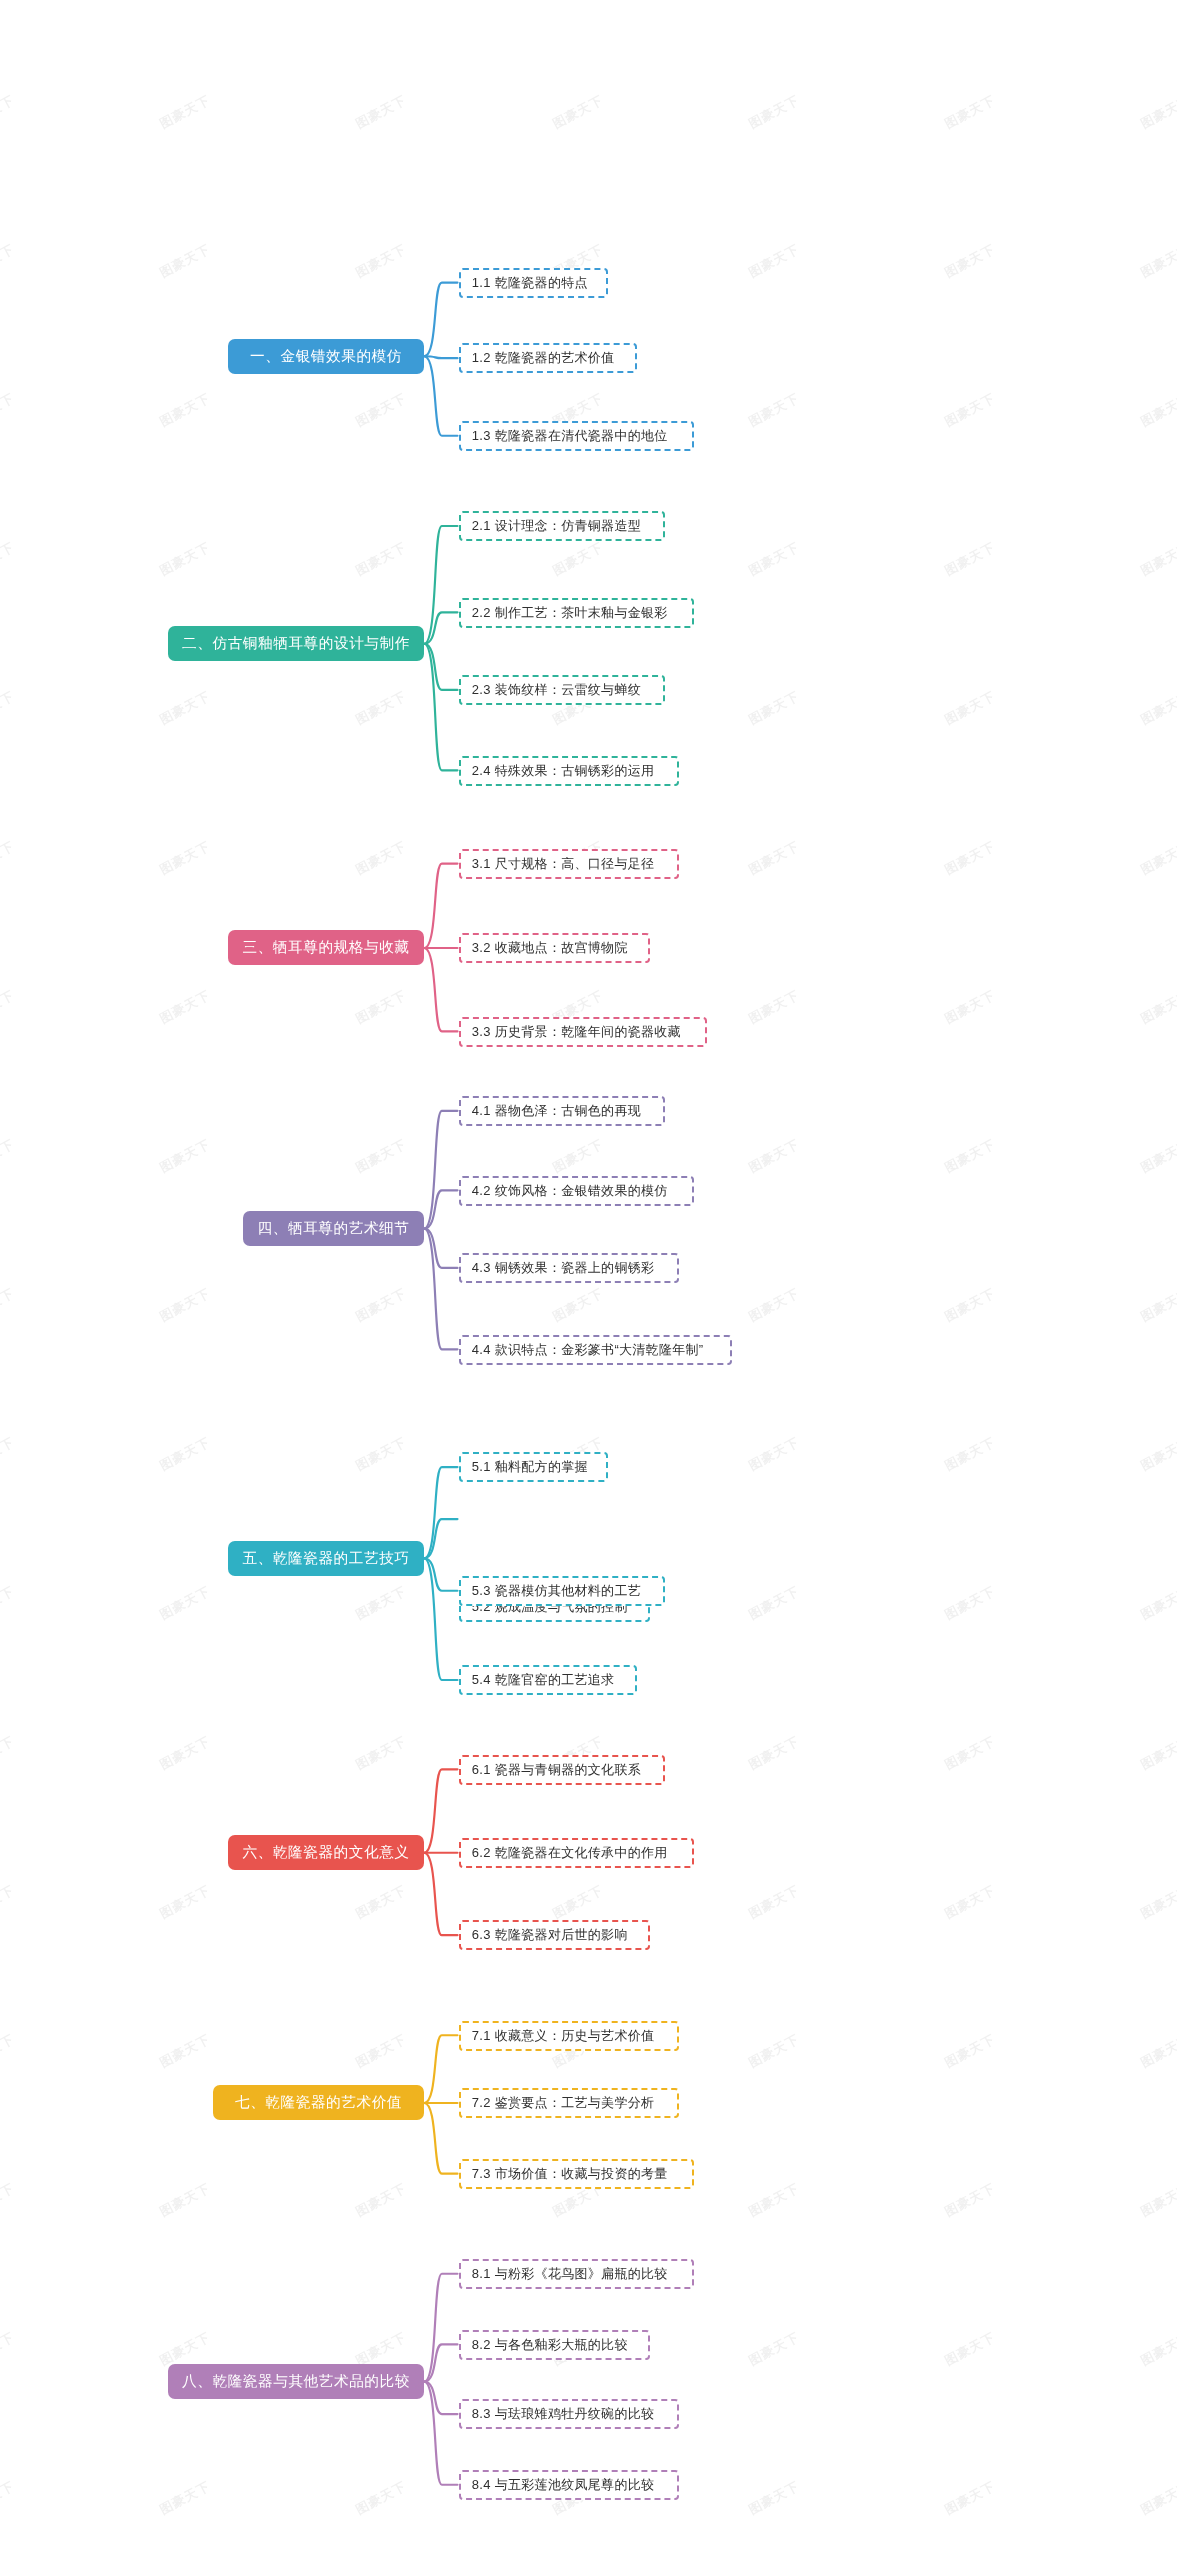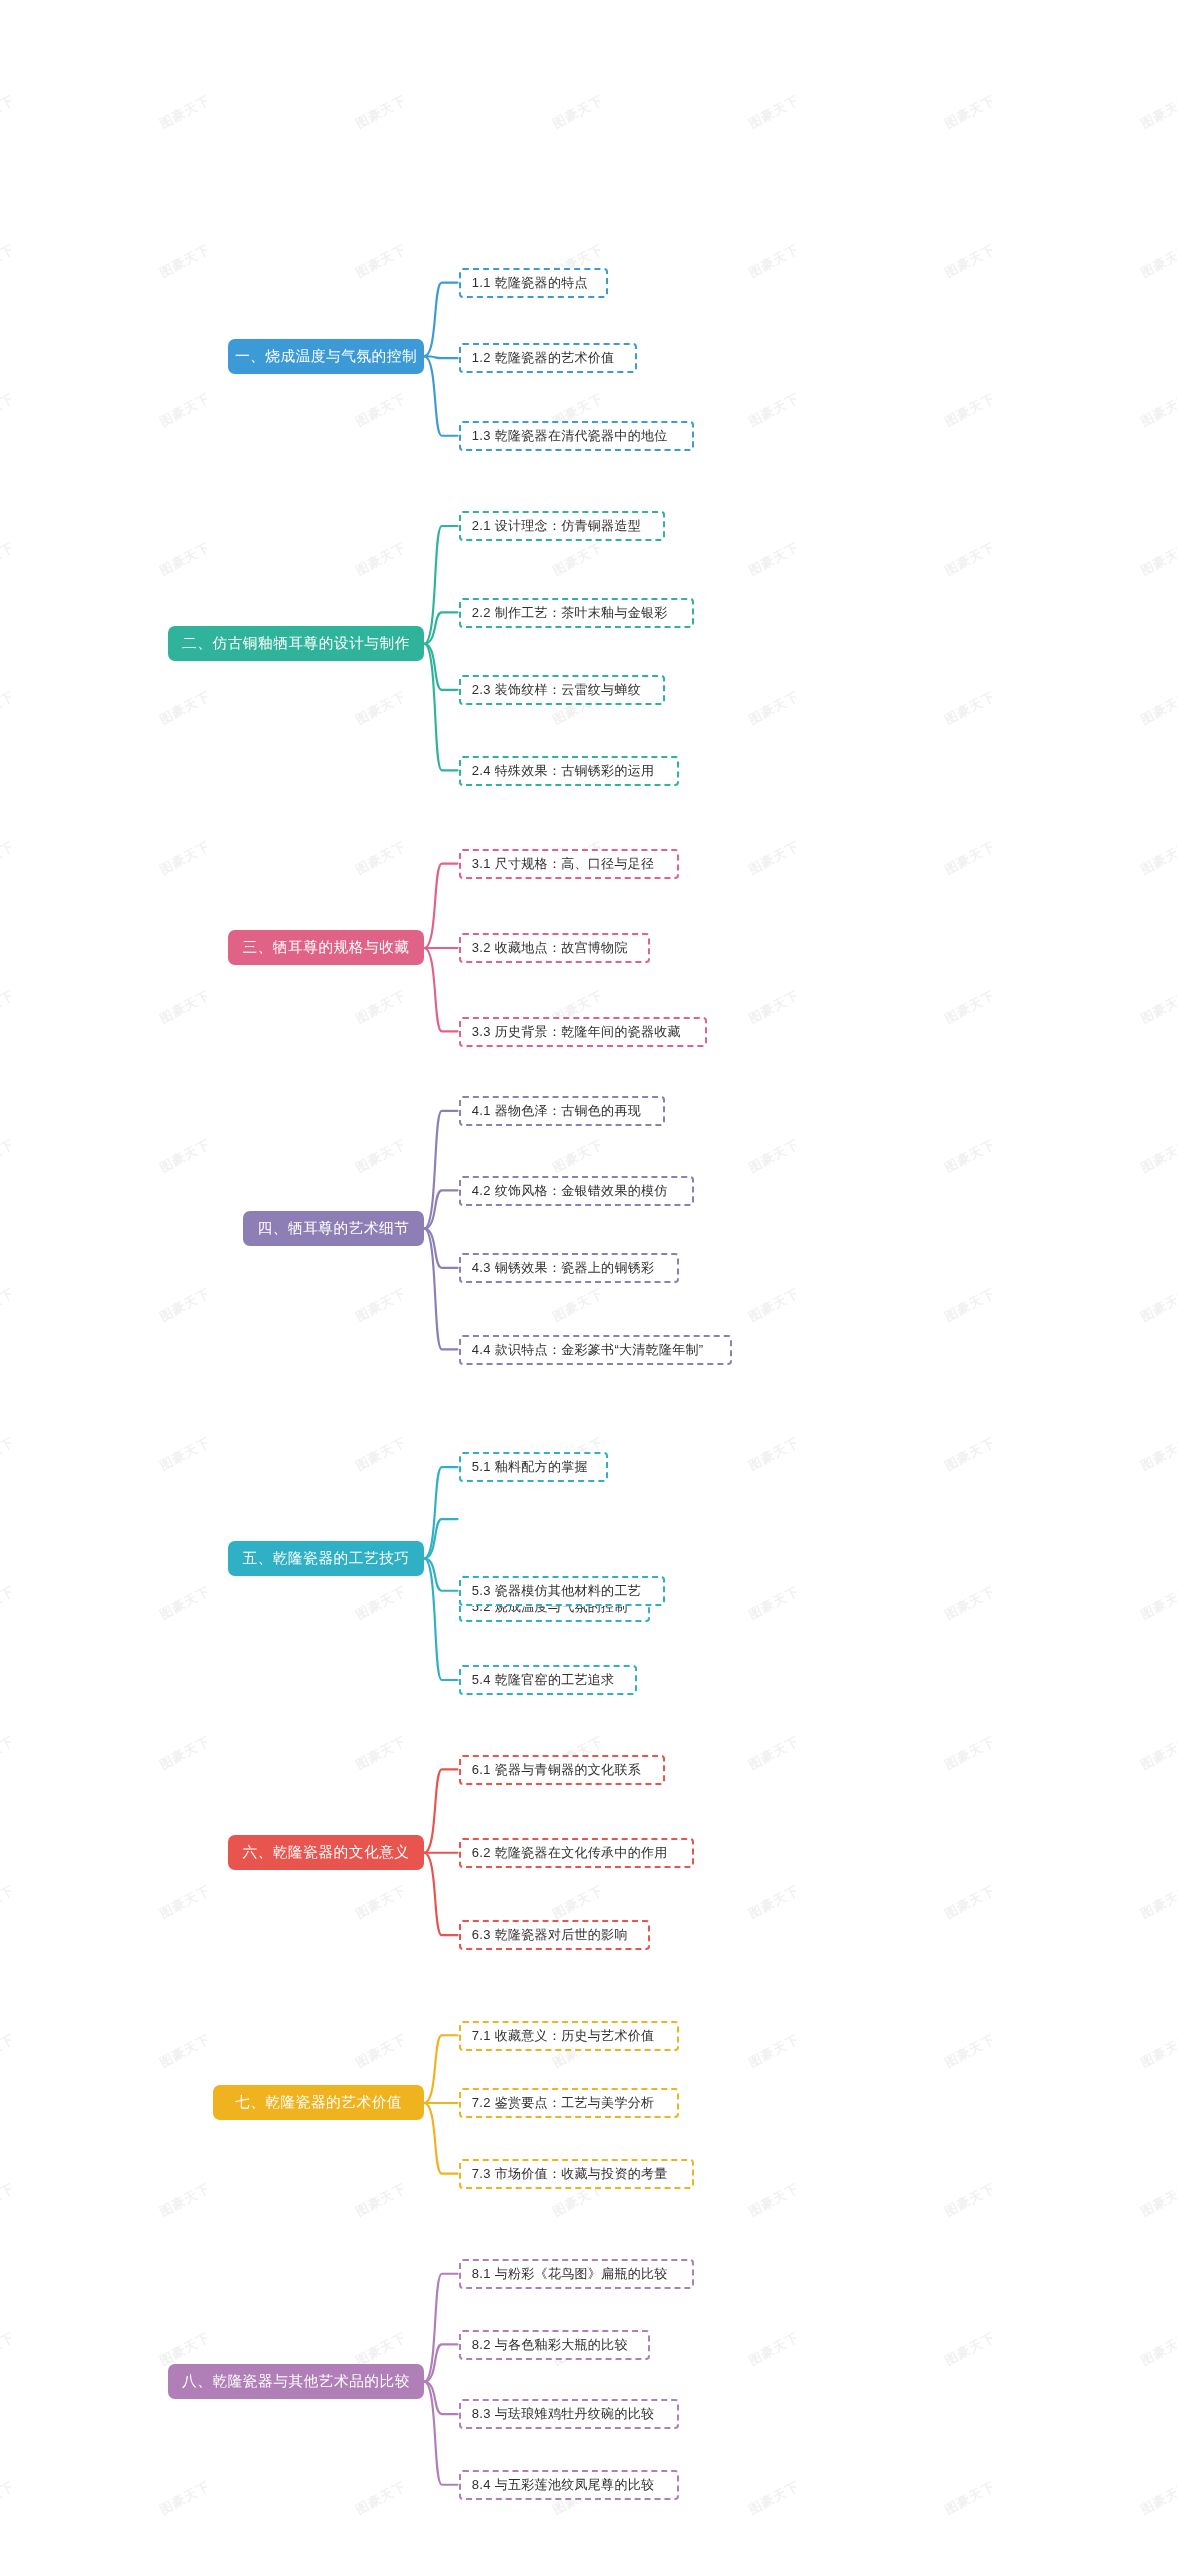--- a/index.html
+++ b/index.html
@@ -238,21 +238,21 @@
       <path d="M 432 2427 C 446 2427 441 2317 450 2317 L 466 2317" stroke="#B07FB8" stroke-width="2.2" fill="none" stroke-linecap="round"></path>
       <path d="M 432 2427 C 446 2427 441 2389 450 2389 L 466 2389" stroke="#B07FB8" stroke-width="2.2" fill="none" stroke-linecap="round"></path>
       <path d="M 432 2427 C 446 2427 441 2460 450 2460 L 466 2460" stroke="#B07FB8" stroke-width="2.2" fill="none" stroke-linecap="round"></path>
       <path d="M 432 2427 C 446 2427 441 2532 450 2532 L 466 2532" stroke="#B07FB8" stroke-width="2.2" fill="none" stroke-linecap="round"></path>
       <path d="M 316 2427 L 171 2427" stroke="#B07FB8" stroke-width="0" fill="none"></path>
     </svg>
 
 
   <div id="nodes">
       <div class="branch" style="left: 228px; top: 339px; width: 196px; background: rgb(60, 155, 214);">
-        <span>一、烧成温度与气氛的控制</span>
+        <span>一、金银错效果的模仿</span>
       </div>
       <div class="leaf" style="left: 459px; top: 268px; width: 149px; border-color: rgb(60, 155, 214);">
         <span>1.1 乾隆瓷器的特点</span>
       </div>
       <div class="leaf" style="left: 459px; top: 343px; width: 178px; border-color: rgb(60, 155, 214);">
         <span>1.2 乾隆瓷器的艺术价值</span>
       </div>
       <div class="leaf" style="left: 459px; top: 421px; width: 235px; border-color: rgb(60, 155, 214);">
         <span>1.3 乾隆瓷器在清代瓷器中的地位</span>
       </div>

